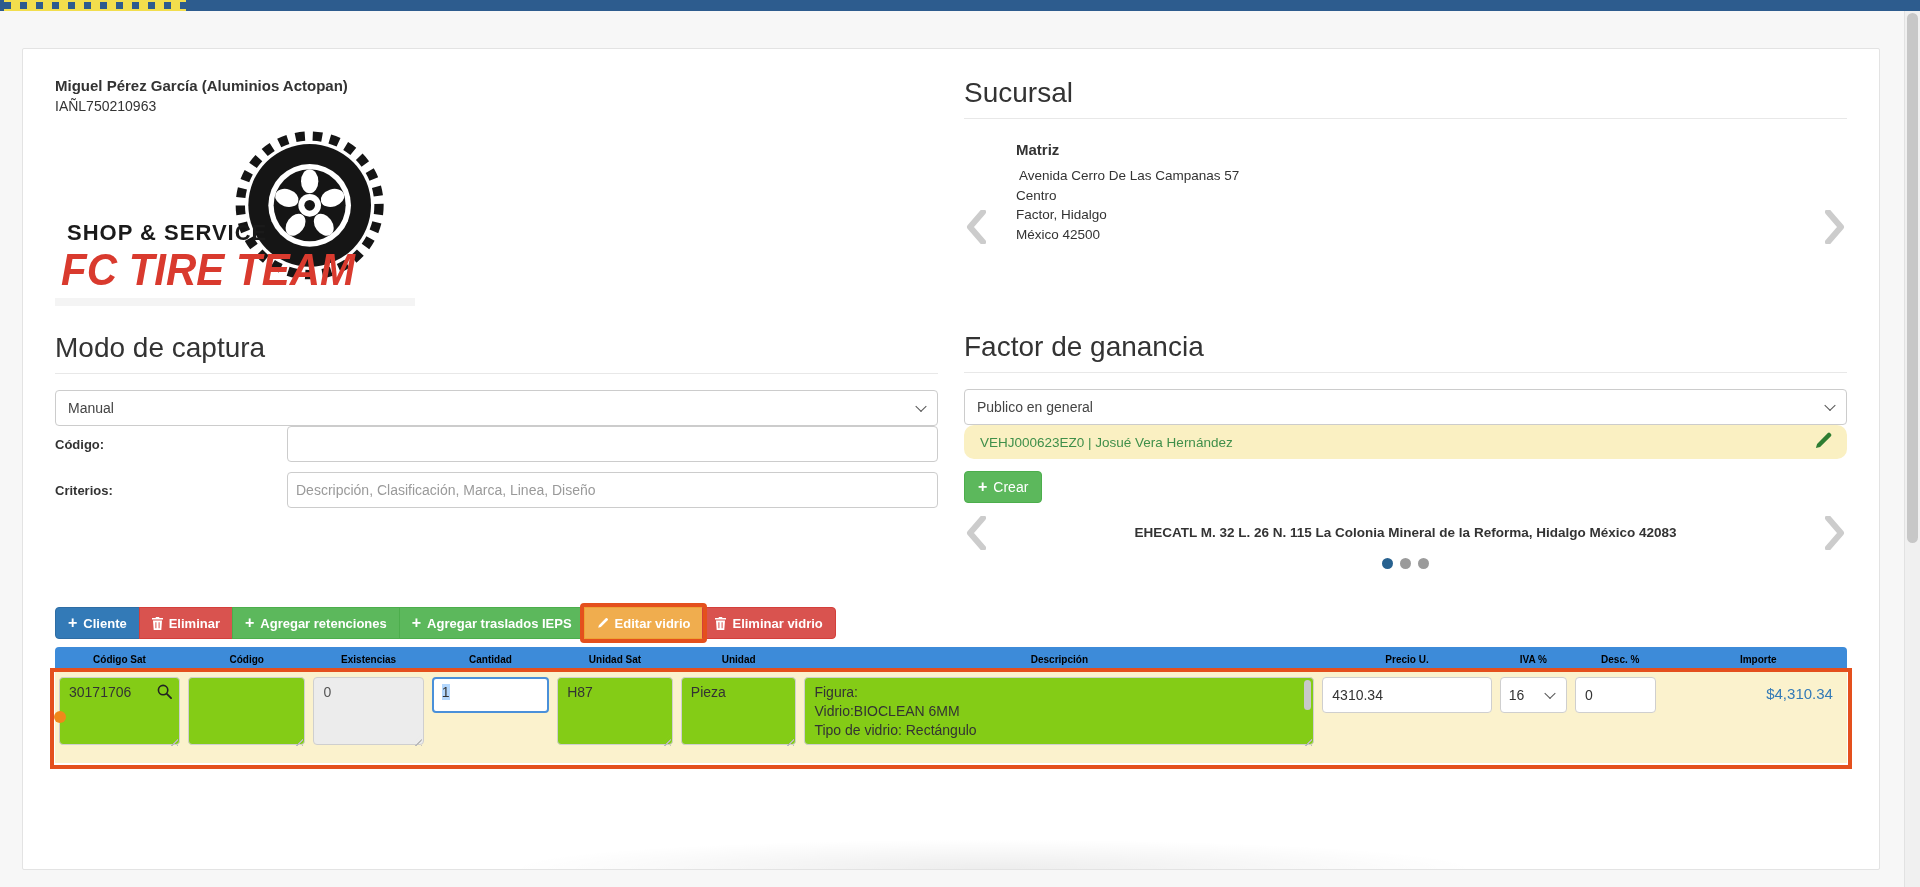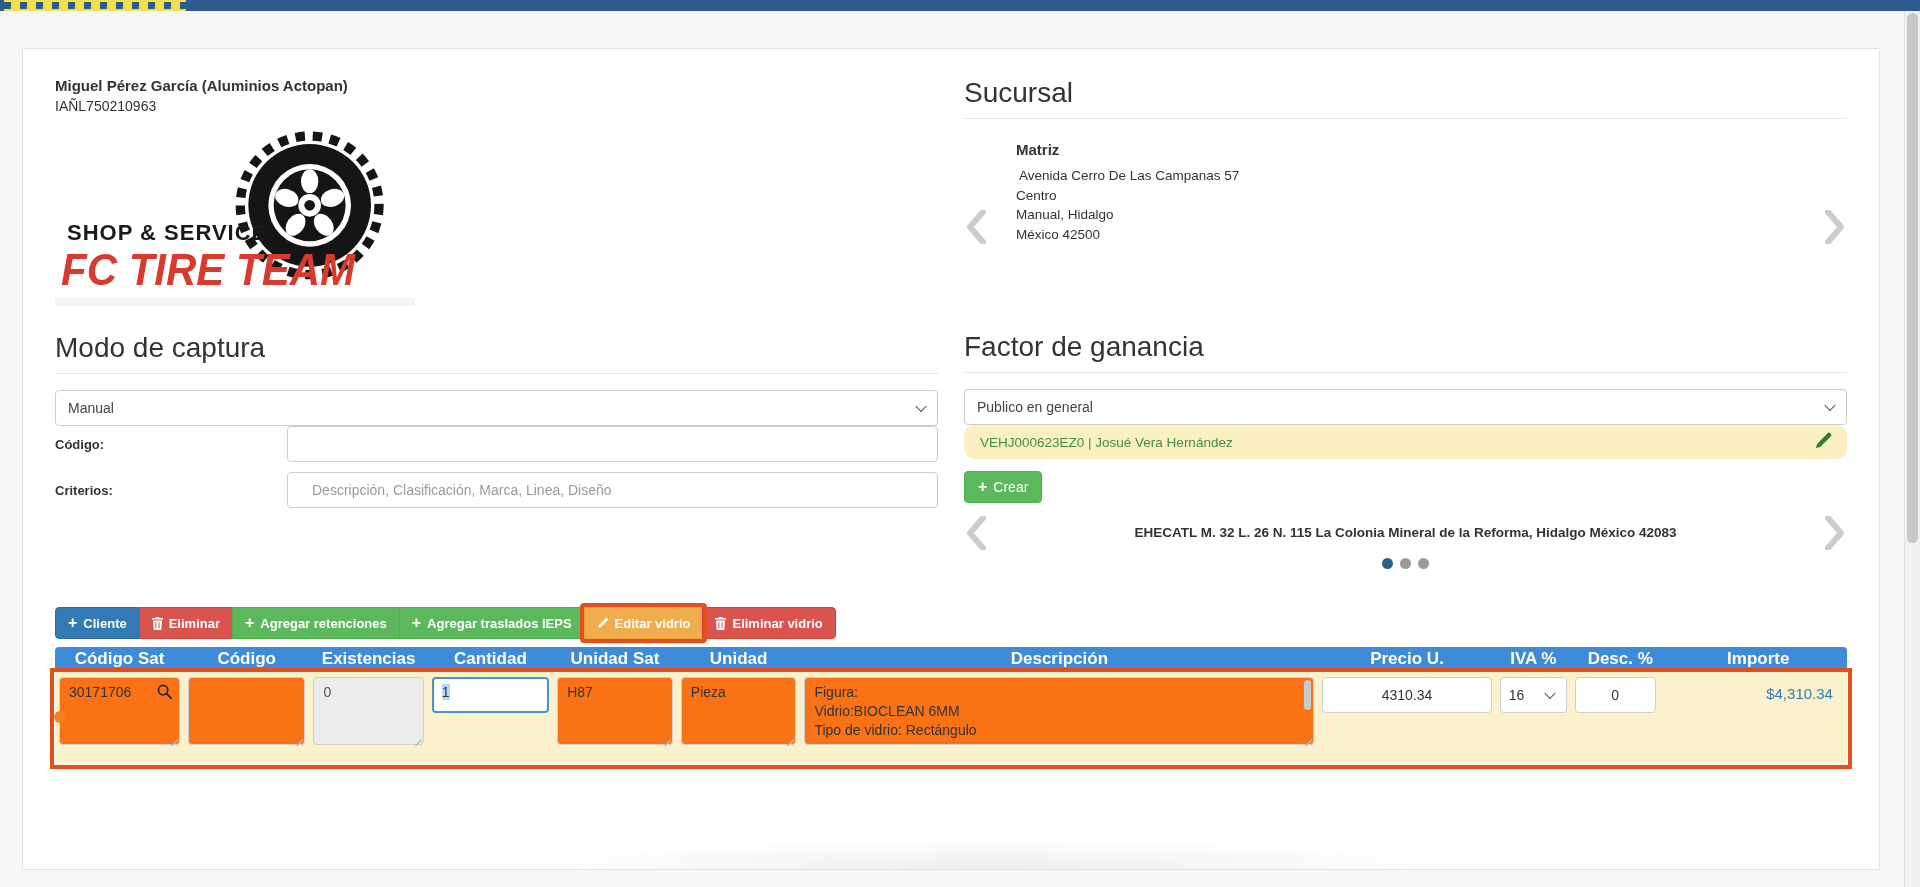--- a/index.html
+++ b/index.html
@@ -44,21 +44,21 @@
 
   
   .select-wrap { position:relative; width:100%; }
   .select-wrap::after { content:""; position:absolute; right:13px; top:50%;
     width:7px; height:7px; border-right:1.6px solid #555; border-bottom:1.6px solid #555;
     transform:translateY(-70%) rotate(45deg); pointer-events:none; }
   select.form { width:100%; height:36px; appearance:none; -webkit-appearance:none;
     background:#fff; border:1px solid #ccc; border-radius:4px; font-size:14px;
     color:#444; padding:0 12px; font-family:"Liberation Sans",sans-serif; }
   input.form { width:100%; height:36px; background:#fff; border:1px solid #ccc;
-    border-radius:4px; font-size:14px; color:#444; padding:0 24px;
+    border-radius:4px; font-size:14px; color:#444; padding:0 8px;
     font-family:"Liberation Sans",sans-serif; }
   input.form::placeholder { color:#9a9a9a; }
 
   .form-row { display:grid; grid-template-columns:232px 1fr; align-items:center; margin-bottom:10px; }
   .form-row label { font-size:13px; font-weight:700; color:#333; }
 
   
   .carousel { position:relative; padding:6px 40px 0 52px; min-height:170px; }
   .chev { position:absolute; top:44%; cursor:pointer; }
   .chev.left { left:2px; } .chev.right { right:2px; }
@@ -92,46 +92,46 @@
   .btn-danger  { background:#d9534f; border-color:#d43f3a; }
   .btn-success { background:#5cb85c; border-color:#4cae4c; }
   .btn-warning { background:#f0ad4e; border-color:#eea236; }
   .annot { position:absolute; inset:-5px; border:4px solid #e4501d; border-radius:4px;
     pointer-events:none; z-index:6; }
 
   
   .tbl { margin-top:8px; --cols:7.2% 7% 6.6% 7% 6.9% 6.9% 28.9% 9.9% 4.2% 5.5% 9.9%; }
   .thead { display:grid; grid-template-columns:var(--cols); background:#3d8bd9;
     border-radius:4px 4px 0 0; height:24px; align-items:center; }
-  .th { color:#ffffff; font-size:17px; font-weight:700; text-align:center; }
+  .th { color:#000000; font-size:10px; font-weight:700; text-align:center; }
   .tbody { position:relative; }
   .row-annot { position:absolute; top:-3px; left:-5px; right:-5px; bottom:-6px;
     border:4px solid #e4501d; pointer-events:none; z-index:6; }
   .trow { display:grid; grid-template-columns:var(--cols); background:#fbf2cd;
     padding:6px 0 14px 0; }
   .cell { position:relative; padding:0 4px; }
   .ta { position:relative; width:100%; }
   textarea.cellta { width:100%; height:68px; resize:none; border:1px solid #cfcfcf;
-    border-radius:4px; background:#f97316; font-size:14px; color:#333; padding:5px 9px;
+    border-radius:4px; background:#84cc16; font-size:14px; color:#333; padding:5px 9px;
     font-family:"Liberation Sans",sans-serif; line-height:1.35; overflow:hidden; }
   textarea.cellta:disabled { background:#ececec; color:#555; }
   .grip { position:absolute; right:2px; bottom:3px; width:11px; height:11px;
     background:repeating-linear-gradient(-45deg,#b9b9b9 0 1px,transparent 1px 4px);
     clip-path:polygon(100% 0,100% 100%,0 100%); pointer-events:none; }
   .search-ico { position:absolute; right:8px; top:7px; cursor:pointer; }
   .orange-dot { position:absolute; left:-5px; top:34px; width:12px; height:12px;
     border-radius:50%; background:#f0871b; z-index:3; }
   .qty-input { width:100%; height:36px; border:2px solid #4a90d9; border-radius:4px;
     background:#fff; font-size:14px; color:#333; padding:5px 8px; cursor:text; }
   .qty-input .sel { background:#b4d7fd; }
   .desc-scroll { position:absolute; right:3px; top:3px; width:7px; height:30px;
     background:#c9c9c9; border-radius:4px; }
   input.rowin { width:100%; height:36px; border:1px solid #cfcfcf; border-radius:4px;
     font-size:14px; color:#333; padding:0 9px; background:#fff;
-    font-family:"Liberation Sans",sans-serif;text-align:center; }
+    font-family:"Liberation Sans",sans-serif; }
   select.rowsel { width:100%; height:36px; appearance:none; -webkit-appearance:none;
     border:1px solid #cfcfcf; border-radius:4px; font-size:14px; color:#333;
     padding:0 8px; background:#fff; font-family:"Liberation Sans",sans-serif; }
   .importe { text-align:right; font-size:15px; color:#337ab7; padding:8px 10px 0 0; }
 </style>
 </head>
 <body>
 
 <div class="navbar">
   <div class="navbar-focus"></div>
@@ -189,21 +189,21 @@
 
       <div class="col-right">
         <h2 class="sec first">Sucursal</h2>
         <div class="carousel">
           <svg class="chev left" width="20" height="34" viewBox="0 0 20 34">
             <path d="M17 2 L4 17 L17 32" fill="none" stroke="#cccccc" stroke-width="6" stroke-linecap="round" stroke-linejoin="round"></path>
           </svg>
           <div class="suc-name">Matriz</div>
           <div class="suc-line"> Avenida Cerro De Las Campanas 57</div>
           <div class="suc-line">Centro</div>
-          <div class="suc-line">Manual, Hidalgo</div>
+          <div class="suc-line">Factor, Hidalgo</div>
           <div class="suc-line">México 42500</div>
           <svg class="chev right" width="20" height="34" viewBox="0 0 20 34">
             <path d="M3 2 L16 17 L3 32" fill="none" stroke="#cccccc" stroke-width="6" stroke-linecap="round" stroke-linejoin="round"></path>
           </svg>
         </div>
 
         <h2 class="sec">Factor de ganancia</h2>
         <div class="select-wrap">
           <select class="form">
             <option>Publico en general</option>

